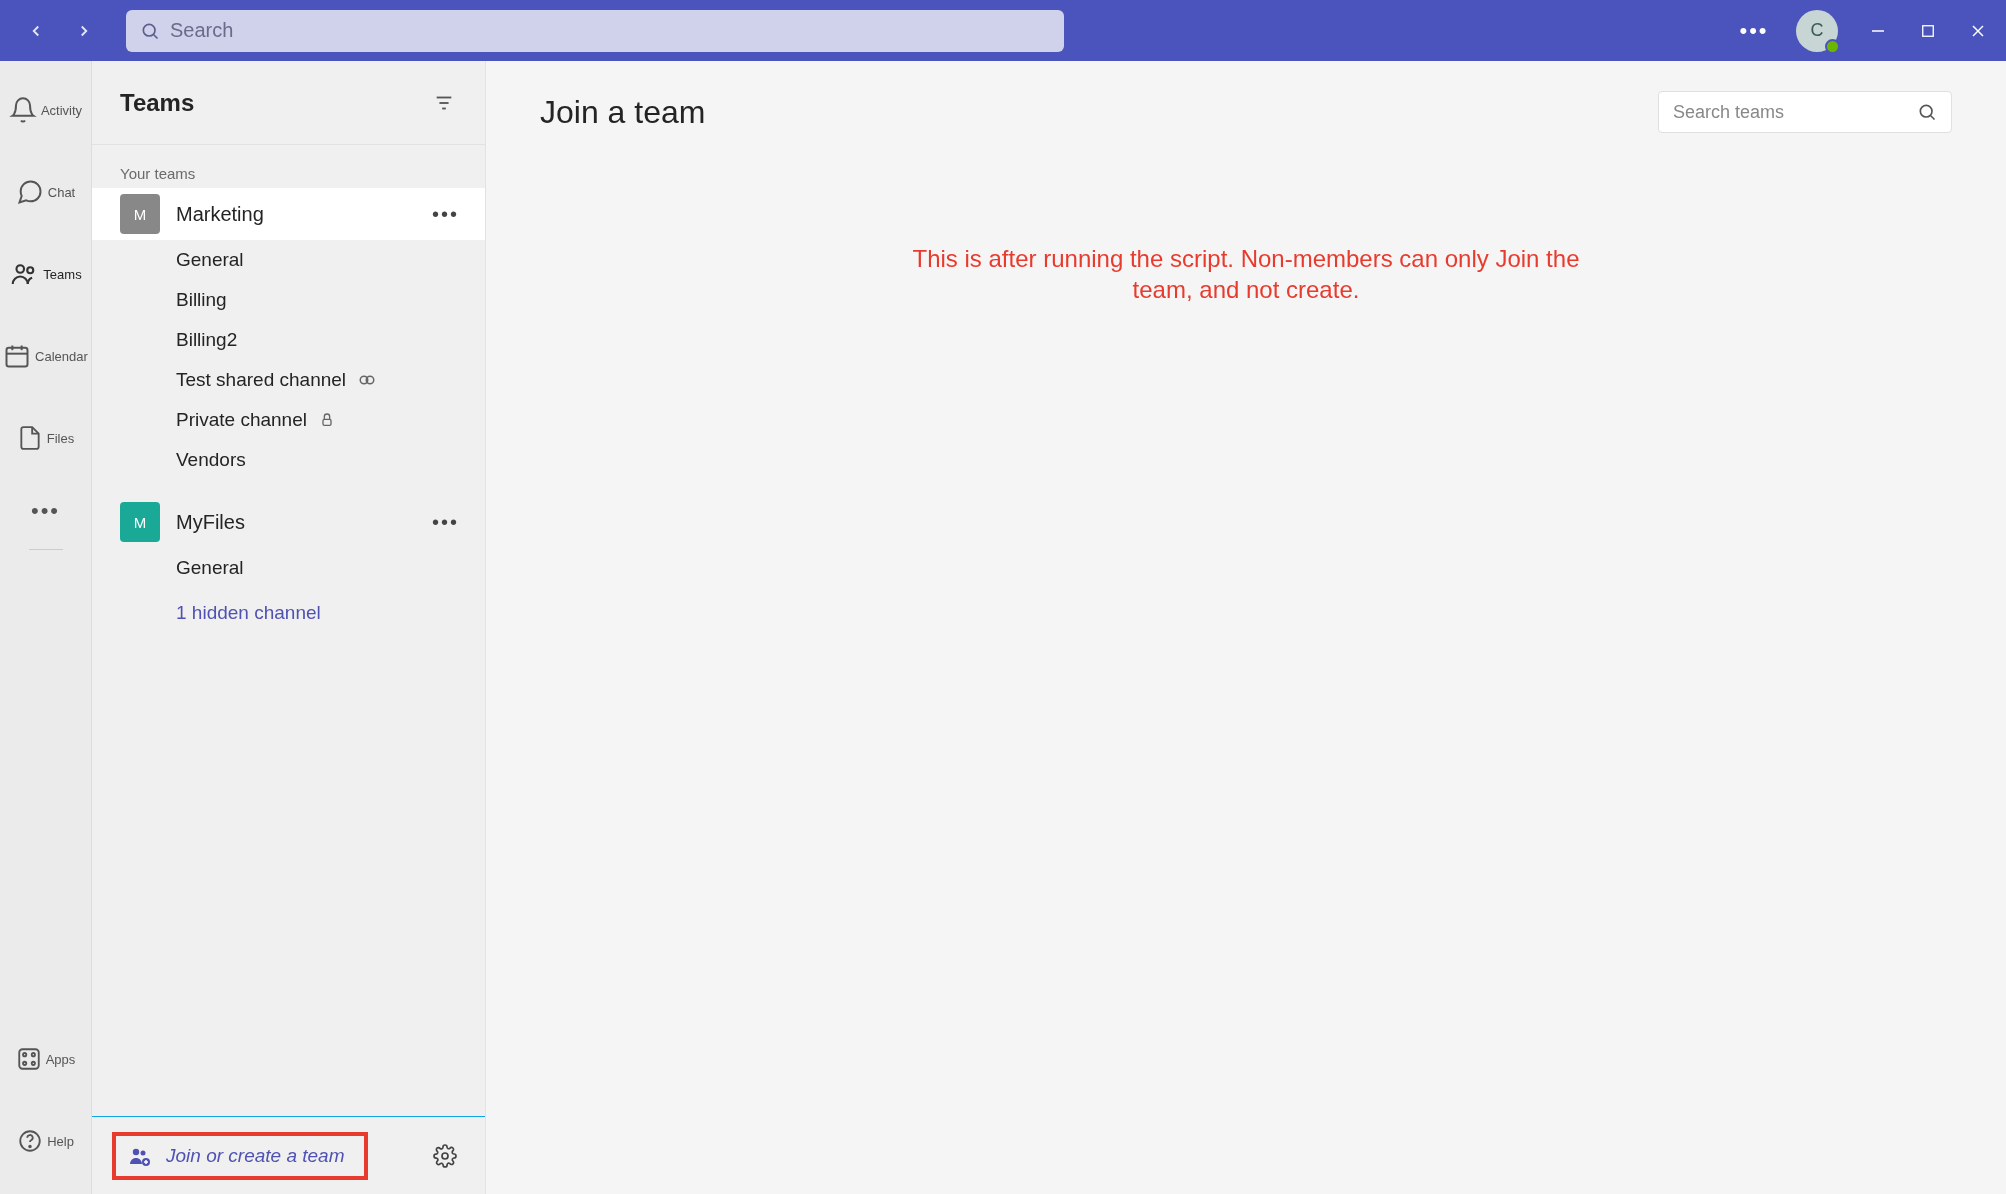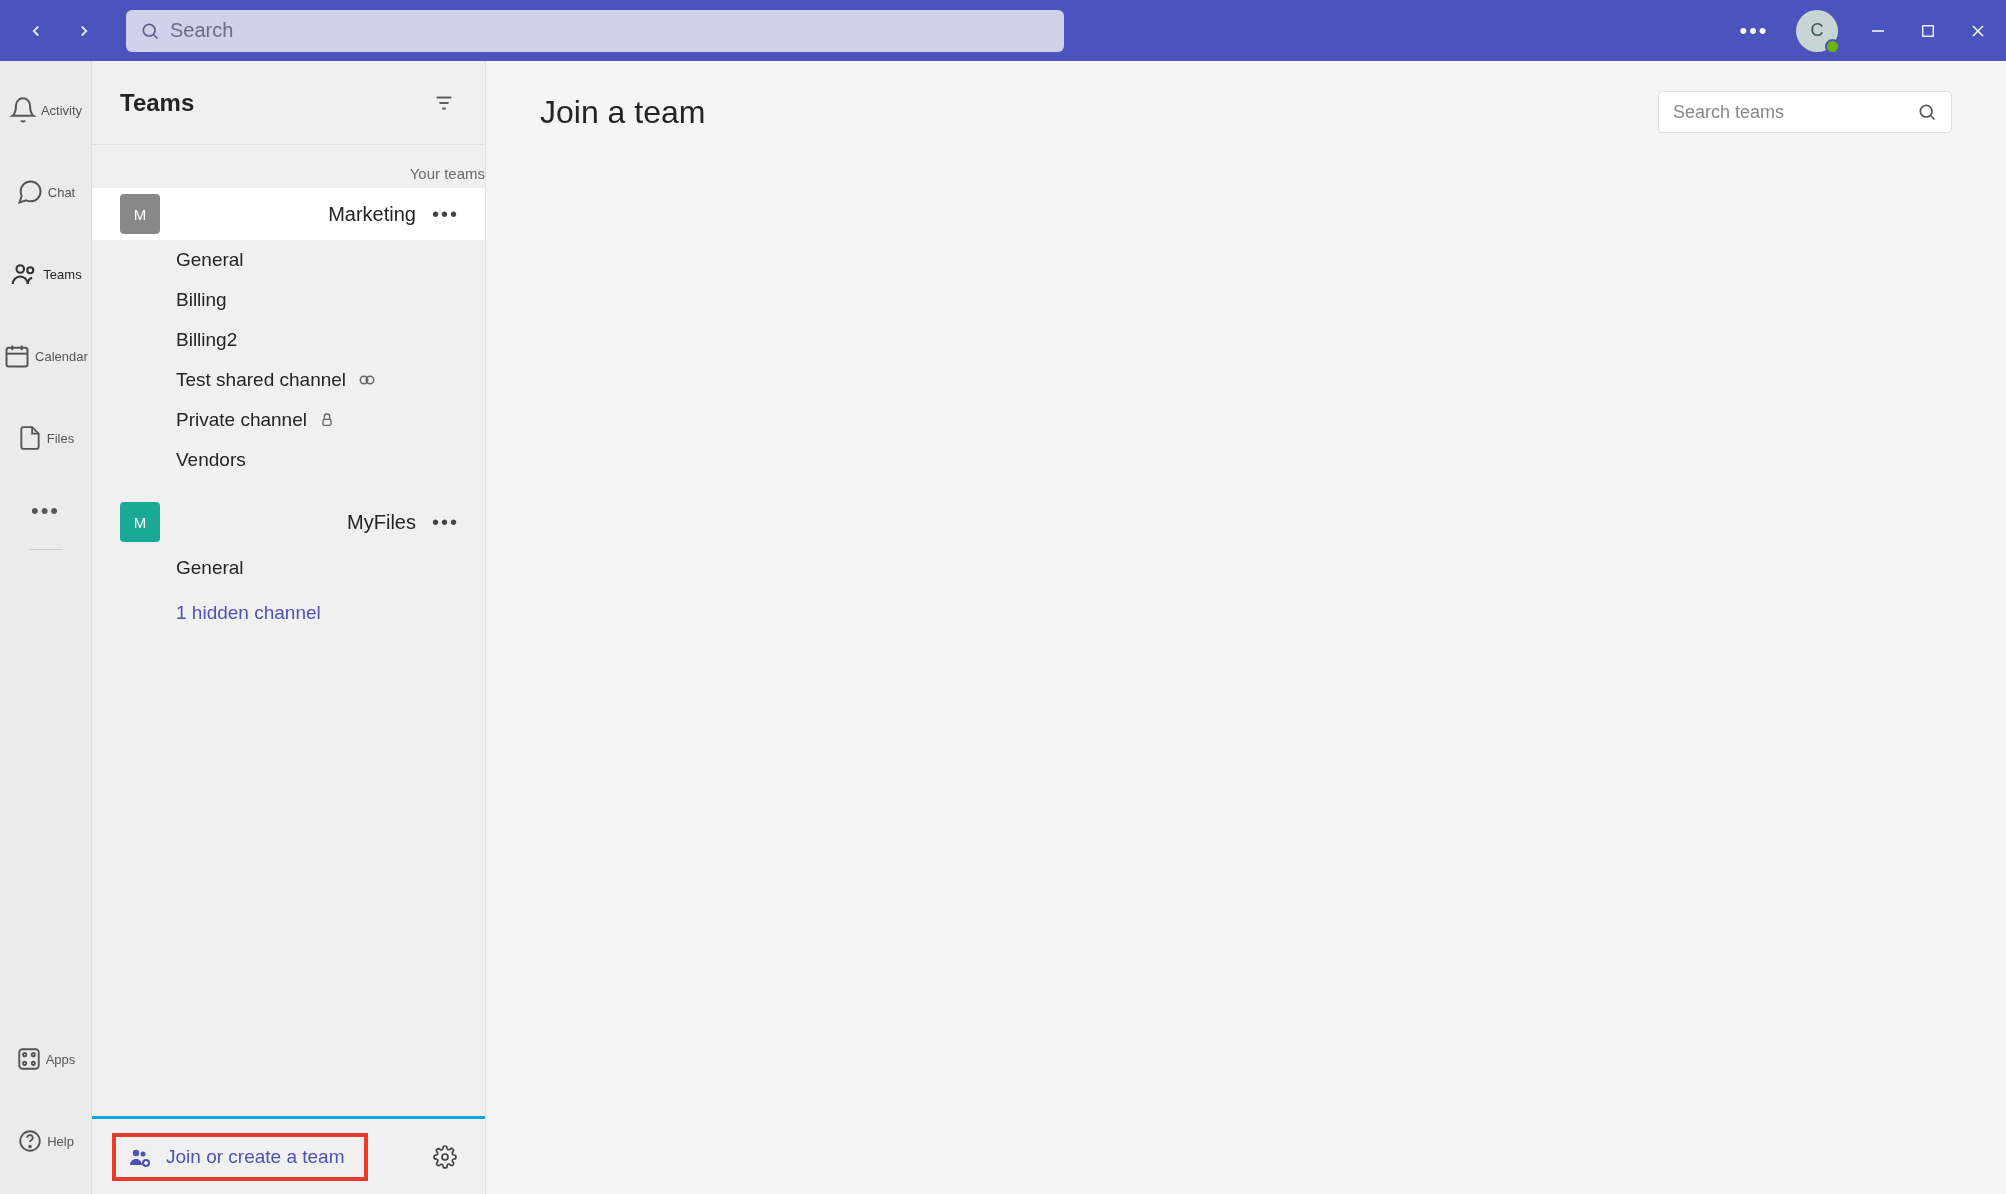--- a/index.html
+++ b/index.html
@@ -27,31 +27,31 @@
   .rail-item { width: 92px; height: 78px; display: flex; flex-direction: row; align-items: center; justify-content: center; gap: 4px; color: #555; font-size: 13px; cursor: pointer; }
   .rail-item.active { color: #242424; position: relative; }
   .rail-ellipsis { width: 92px; height: 60px; display:flex; align-items:center; justify-content:center; color:#555; font-size:22px; letter-spacing:2px; }
   .rail-sep { width: 34px; border-top: 1px solid #ccc; margin-top: 4px; }
   .rail-bottom { margin-top: auto; margin-bottom: 14px; display: flex; flex-direction: column; gap: 4px; }
 
   
   .panel { width: 394px; background: #f0f0f0; border-right: 1px solid #e2e2e2; display: flex; flex-direction: column; }
   .panel-header { height: 84px; display: flex; align-items: center; justify-content: space-between; padding: 0 30px 0 28px; border-bottom: 1px solid #e2e2e2; }
   .panel-title { font-size: 24px; font-weight: 700; color: #242424; }
-  .panel-list { flex: 1; overflow: auto; padding-top: 14px; text-align: right; }
+  .panel-list { flex: 1; overflow: auto; padding-top: 14px; }
   .section-label { color: #6a6a6a; font-size: 15px; padding: 6px 0 6px 28px; }
   .team-row { display: flex; align-items: center; height: 52px; padding: 0 20px 0 28px; gap: 16px; cursor: pointer; }
   .team-row.selected { background: #fff; }
   .team-avatar { width: 40px; height: 40px; border-radius: 4px; display: flex; align-items: center; justify-content: center; color: #fff; font-size: 15px; }
   .team-name { font-size: 20px; color: #242424; flex: 1; }
   .row-more { color: #444; font-size: 20px; letter-spacing: 2px; padding-right: 6px; }
   .channel-row { display: flex; align-items: center; height: 40px; padding-left: 84px; font-size: 19px; color: #242424; gap: 12px; cursor: pointer; }
   .channel-row .badge-icon { color: #666; }
   .hidden-link { color: #4f52b2; margin-top: 9px; }
-  .panel-footer { border-top: 3px solid #0ea5e9; height: 78px; display: flex; align-items: center; padding: 0 28px; gap: 12px; position: relative; }
+  .panel-footer { border-top: 1px solid #0ea5e9; height: 78px; display: flex; align-items: center; padding: 0 28px; gap: 12px; position: relative; font-style: italic; }
   .join-create-box { border: 4px solid #e83b2e; display: flex; align-items: center; gap: 14px; padding: 8px 20px 8px 12px; margin-left: -8px; }
   .join-create-text { color: #4f52b2; font-size: 19px; }
   .gear-wrap { margin-left: auto; color: #444; }
 
   
   .main { flex: 1; background: #f5f5f5; padding: 30px 54px; }
   .main-header { display: flex; align-items: center; justify-content: space-between; margin-bottom: 30px; }
   .main-title { font-size: 32px; color: #242424; }
   .search-teams { width: 294px; height: 42px; background: #fff; border: 1px solid #e0e0e0; border-radius: 4px; display: flex; align-items: center; padding: 0 14px; gap: 10px; }
   .search-teams input { flex: 1; border: none; outline: none; font-size: 18px; background: transparent; }
@@ -271,14 +271,15 @@
       <div class="search-teams">
         <input type="text" placeholder="Search teams" style="">
         <svg width="20" height="20" viewBox="0 0 24 24" fill="none" stroke="#555" stroke-width="2">
             <circle cx="11" cy="11" r="7"></circle>
             <line x1="21" y1="21" x2="16.5" y2="16.5"></line>
           </svg>
       </div>
     </div>
 
 
+    <div class="annotation">This is after running the script. Non-members can only Join the team, and not create.</div>
   </div>
 </div>
 
 </body></html>

